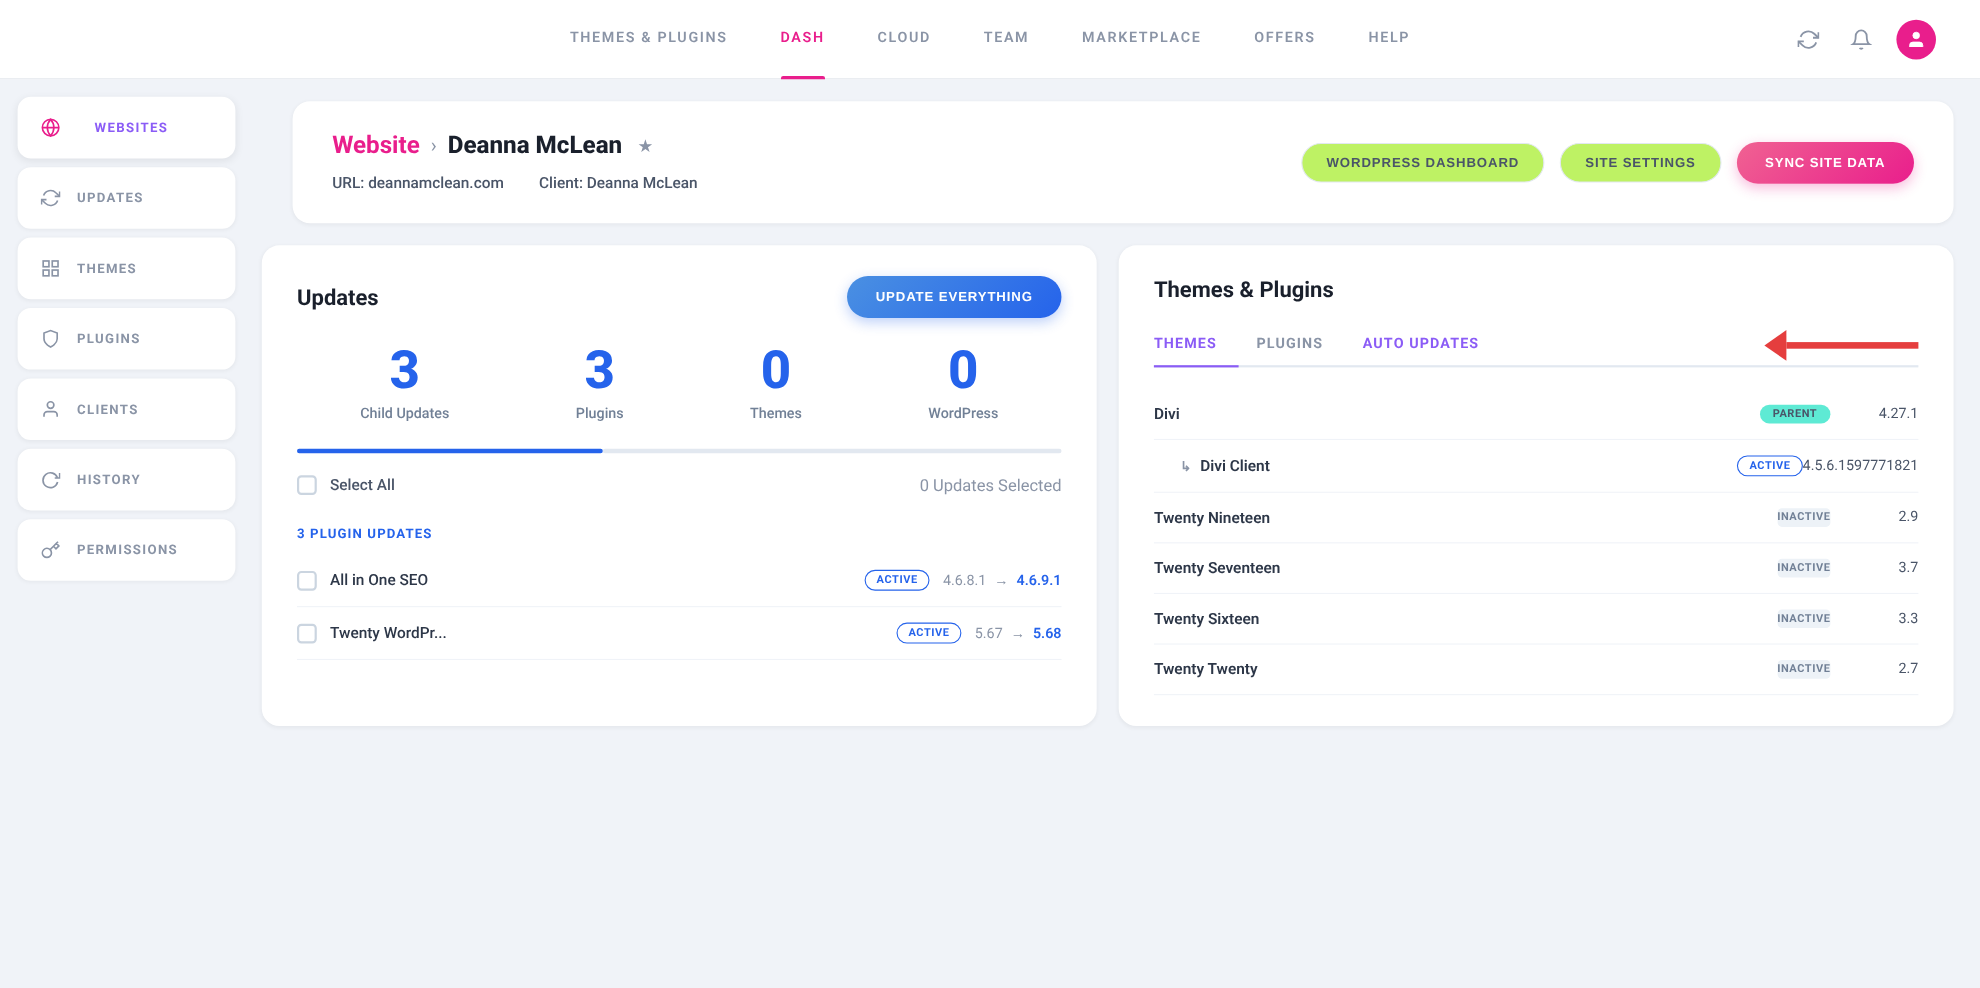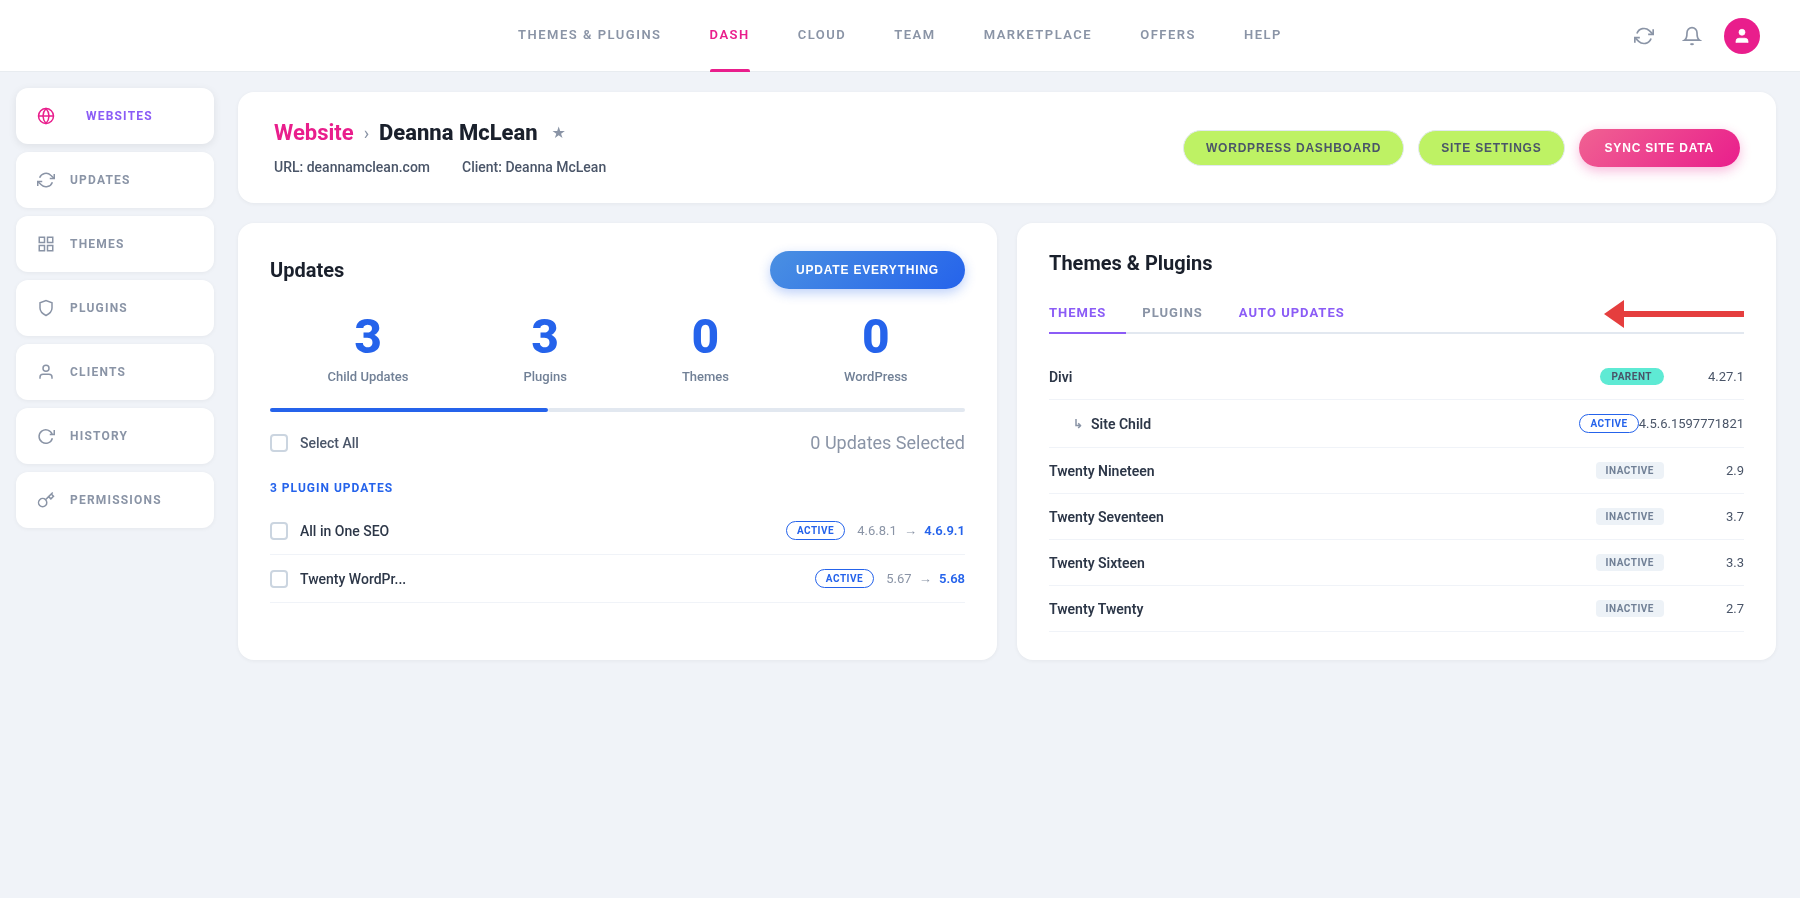--- a/index.html
+++ b/index.html
@@ -144,20 +144,21 @@
     
     .page-header {
       background: #fff;
       border-radius: 16px;
       padding: 28px 36px;
       margin-bottom: 20px;
       display: flex;
       align-items: center;
       justify-content: space-between;
       box-shadow: 0 1px 4px rgba(0,0,0,0.05);
+      margin-left: 28px;
     }
     .page-header-left {}
     .breadcrumb {
       display: flex;
       align-items: center;
       gap: 10px;
       margin-bottom: 14px;
     }
     .breadcrumb-website {
       font-size: 22px;
@@ -322,21 +323,21 @@
       border-radius: 4px;
       cursor: pointer;
       flex-shrink: 0;
     }
     .select-all-label {
       font-size: 14px;
       color: #4a5568;
       font-weight: 500;
     }
     .updates-count {
-      font-size: 18px;
+      font-size: 15px;
       color: #8a94a6;
     }
 
     
     .section-label {
       font-size: 12px;
       font-weight: 700;
       letter-spacing: 1px;
       color: #2563eb;
       text-transform: uppercase;
@@ -488,21 +489,21 @@
       font-size: 10px;
       font-weight: 700;
       letter-spacing: 0.5px;
       text-transform: uppercase;
     }
     .badge-inactive {
       background: #edf2f7;
       color: #718096;
       border: none;
       border-radius: 4px;
-      padding: 3px 10px;
+      padding: 3px 0;
       font-size: 10px;
       font-weight: 700;
       letter-spacing: 0.5px;
       text-transform: uppercase;
     }
     .theme-version {
       font-size: 13px;
       color: #4a5568;
       min-width: 80px;
       text-align: right;
@@ -722,21 +723,21 @@
         <div class="theme-row">
           <div class="theme-name">Divi</div>
           <span class="badge-parent">PARENT</span>
           <span class="theme-version">4.27.1</span>
         </div>
 
         <div class="theme-row">
           <div class="theme-name">
             <span style="display:flex;align-items:center;gap:8px;padding-left:24px;">
               <span class="indent-arrow">↳</span>
-              <span>Site Child</span>
+              <span>Divi Client</span>
             </span>
           </div>
           <span class="badge-active">ACTIVE</span>
           <span class="theme-version">4.5.6.1597771821</span>
         </div>
 
         <div class="theme-row">
           <div class="theme-name">Twenty Nineteen</div>
           <span class="badge-inactive">INACTIVE</span>
           <span class="theme-version">2.9</span>

